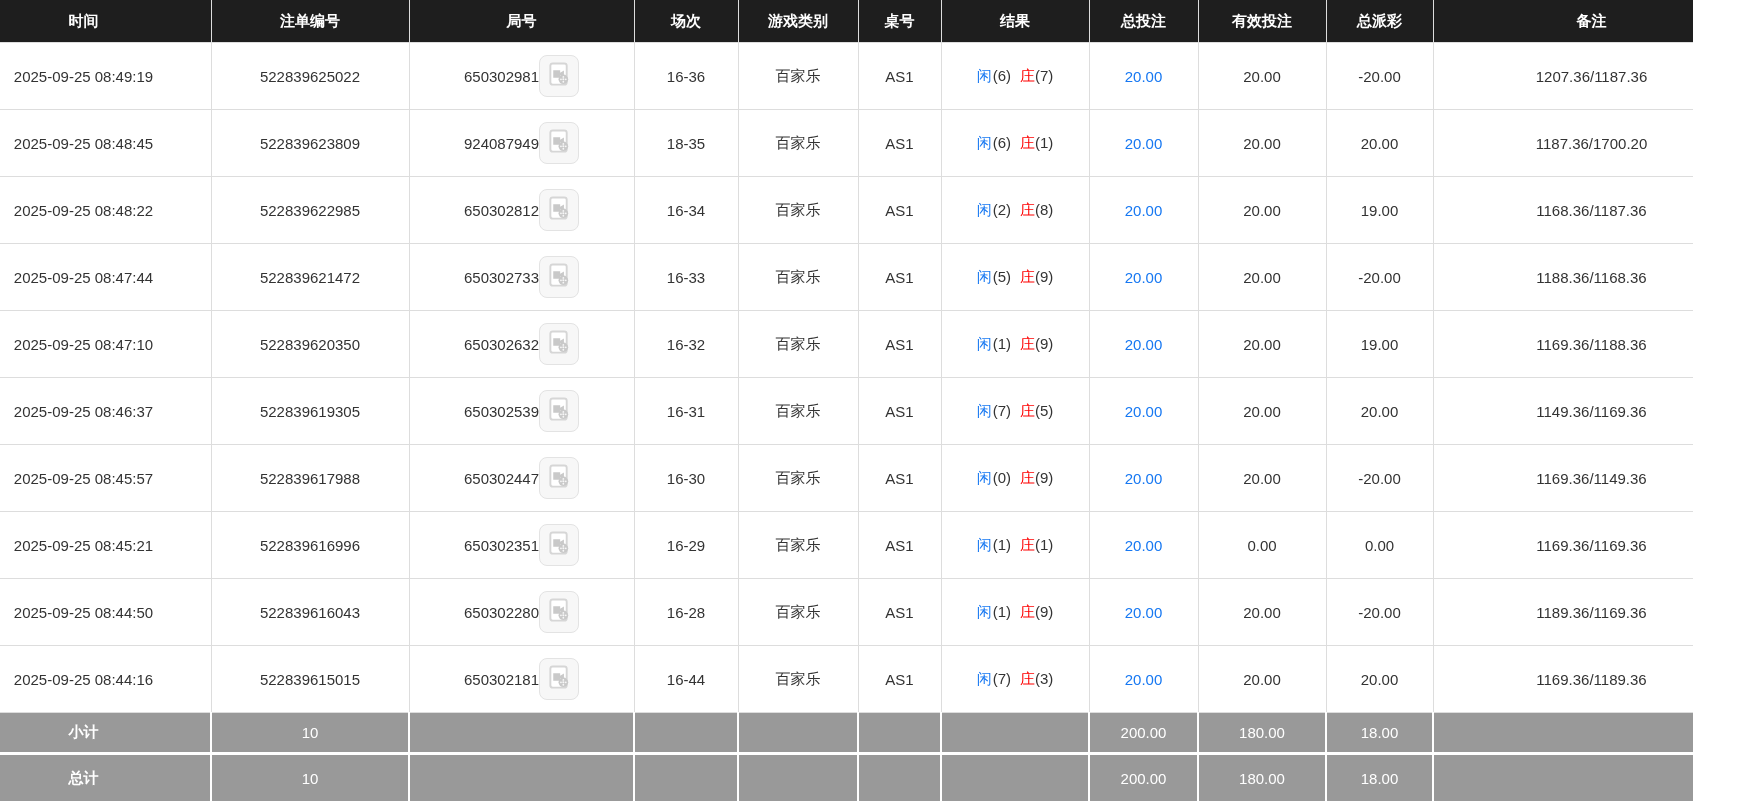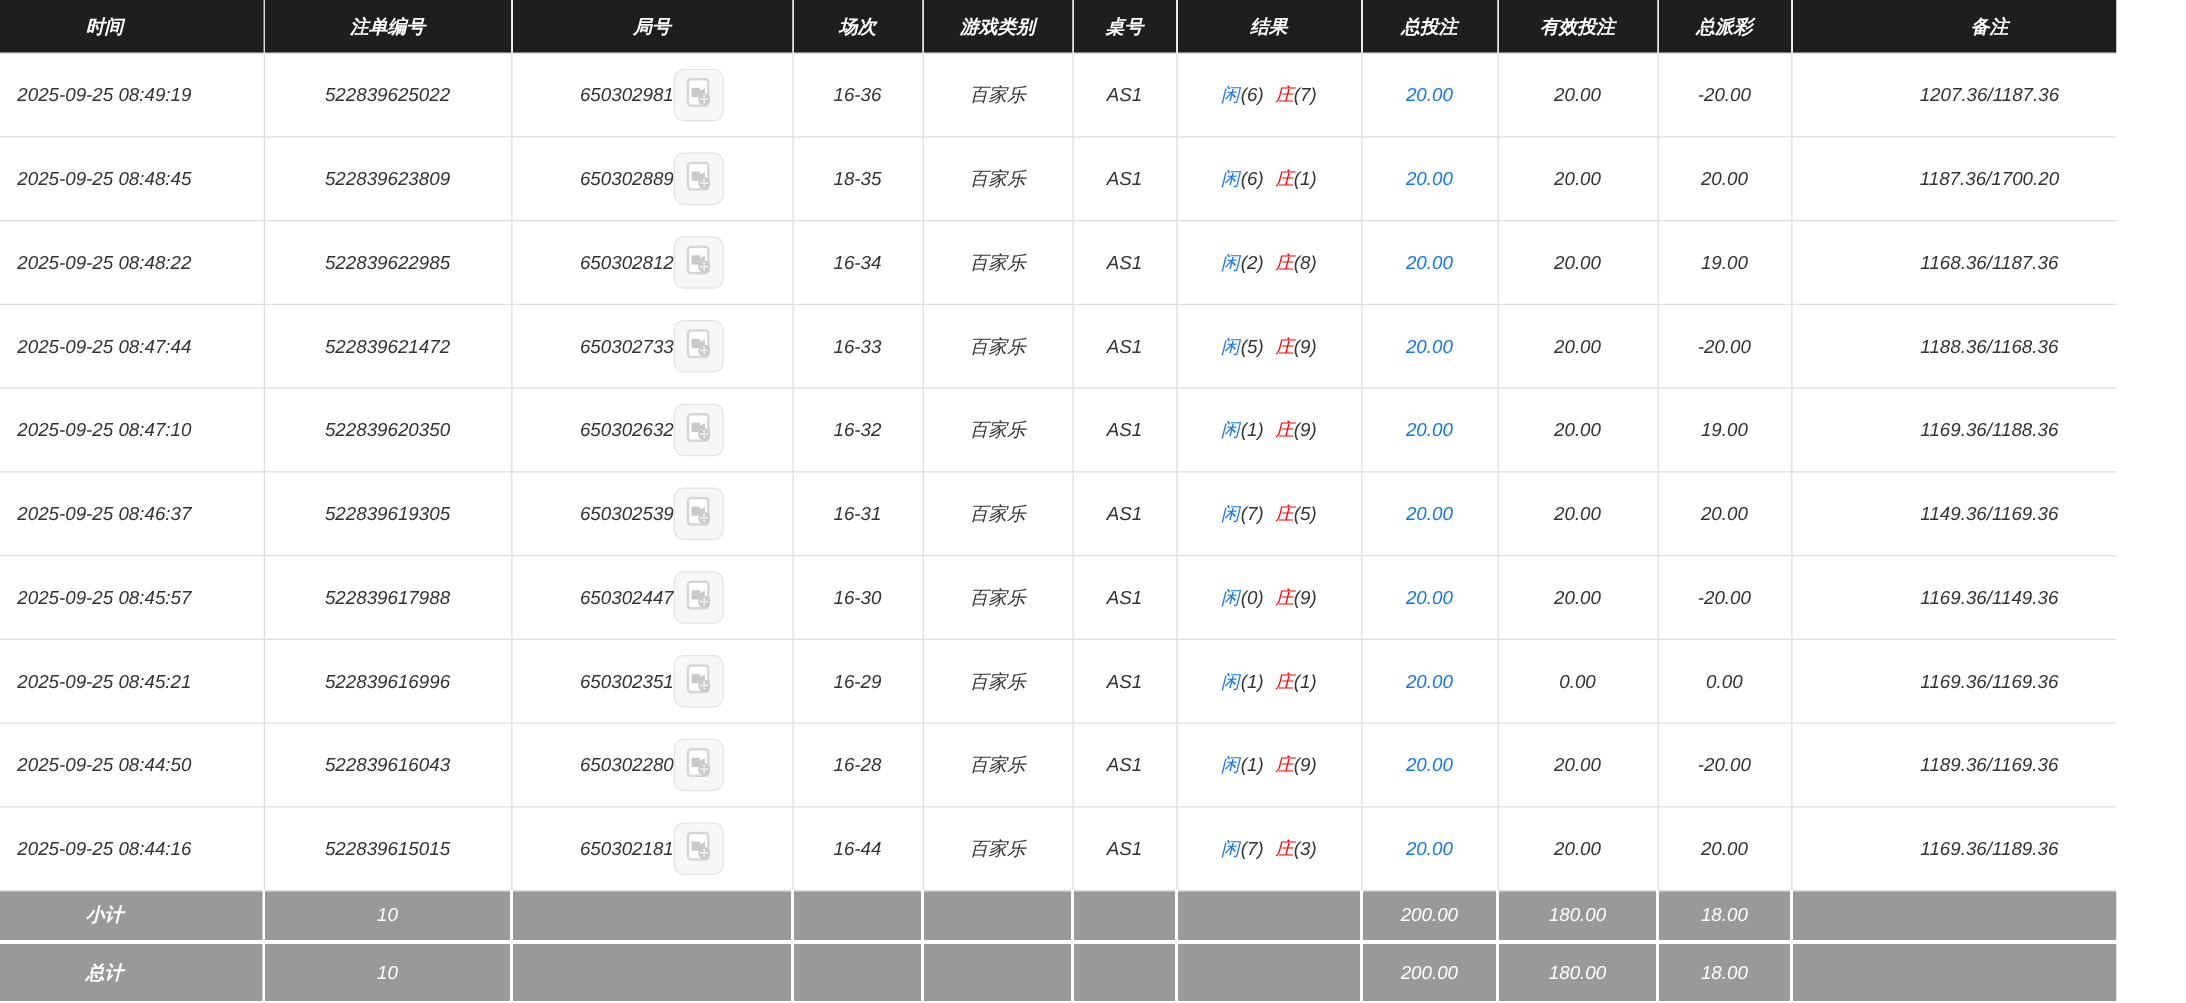--- a/index.html
+++ b/index.html
@@ -11,21 +11,20 @@
     --accent-red:#fe0000;
     --footer-bg:#999999;
     --footer-text:#ffffff;
     --icon-button-bg:#f7f7f7;
     --icon-button-border:#e3e3e3;
   }
   html,body{margin:0;padding:0;background:#ffffff;}
   .viewport{
     width:1693px;height:802px;overflow:hidden;position:relative;background:#fff;
     font-family:"Liberation Sans","DejaVu Sans",sans-serif;
-    font-style:italic;
   }
   table.records{
     border-collapse:collapse;table-layout:fixed;
     width:1794px;margin-left:-45px;
   }
   .records th,.records td{
     border:1px solid var(--row-border);
     text-align:center;vertical-align:middle;
     overflow:hidden;white-space:nowrap;
     padding:0 2px;
@@ -122,21 +121,21 @@
           <td><span class="blue">20.00</span></td>
           <td>20.00</td>
           <td class="red">-20.00</td>
           <td>1207.36/1187.36</td>
         </tr>
         <tr>
           <td>2025-09-25 08:48:45</td>
           <td>522839623809</td>
           <td>
             <div class="round-cell-inner">
-              <span>650302889</span>
+              <span>924087949</span>
               <button class="video-button">
                 <span><svg viewBox="0 0 26 26" width="25" height="25">
                     <rect x="3.5" y="1.5" width="17" height="22" rx="2.5" fill="#ffffff" stroke="#d6d6d6" stroke-width="2"></rect>
                     <path d="M6.5 8.5h7.2v2.6l3.9-2.3v7.2l-3.9-2.3v2.6H6.5z" fill="#c9c9c9"></path>
                     <circle cx="17" cy="18" r="5" fill="#c9c9c9"></circle>
                     <circle cx="17" cy="18" r="1.1" fill="#f7f7f7"></circle>
                     <circle cx="17" cy="15.5" r="0.95" fill="#f7f7f7"></circle>
                     <circle cx="17" cy="20.5" r="0.95" fill="#f7f7f7"></circle>
                     <circle cx="14.5" cy="18" r="0.95" fill="#f7f7f7"></circle>
                     <circle cx="19.5" cy="18" r="0.95" fill="#f7f7f7"></circle>

